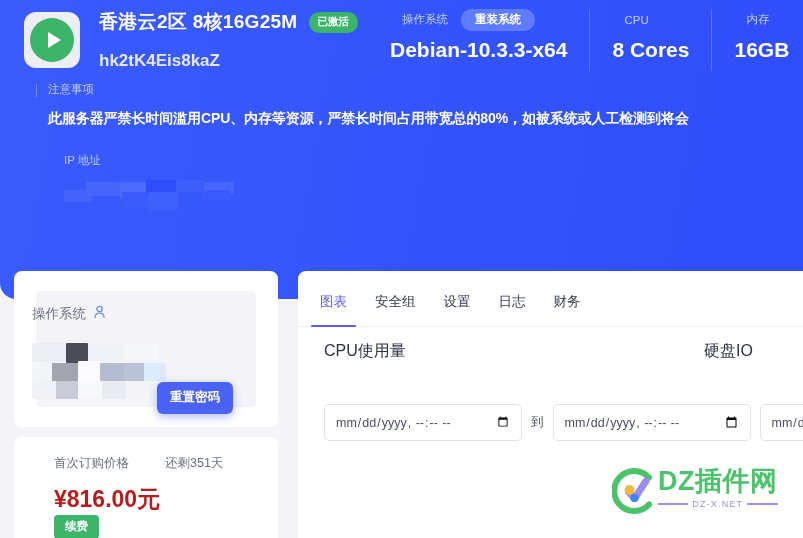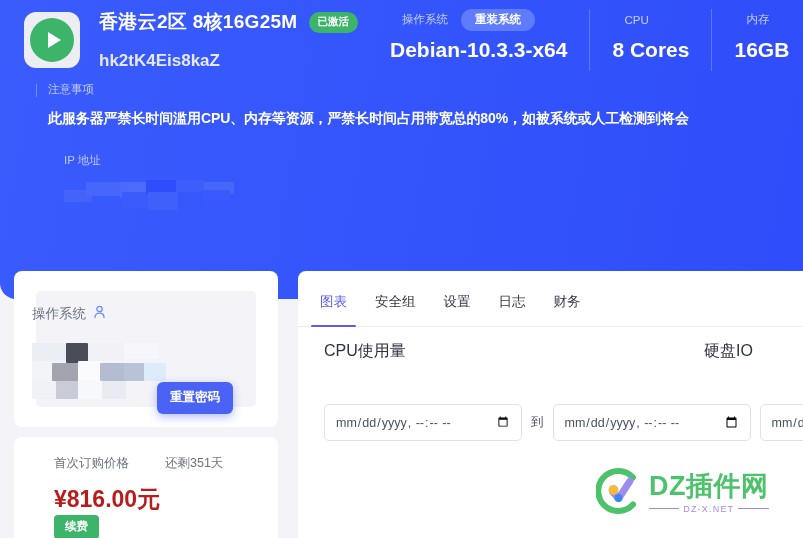--- a/index.html
+++ b/index.html
@@ -270,24 +270,23 @@
     padding: 0 10px;
     font-size: 12.5px;
     font-family: "Liberation Sans", sans-serif;
     color: #4b5160;
   }
   .dt-sep { font-size: 12.5px; color: #4b5160; }
 
   
   .watermark {
     position: absolute;
-    left: 596px; top: 468px;
-    display: flex;
-    align-items: center;
-    gap: 7px;
+    left: 612px; top: 468px;
+    display: flex;
+    align-items: flex-start;
     pointer-events: none;
   }
   .wm-text-wrap { display: flex; flex-direction: column; }
   .wm-main {
     font-size: 27px;
     font-weight: bold;
     color: #4cc26a;
     line-height: 1;
     letter-spacing: .5px;
     white-space: nowrap;

